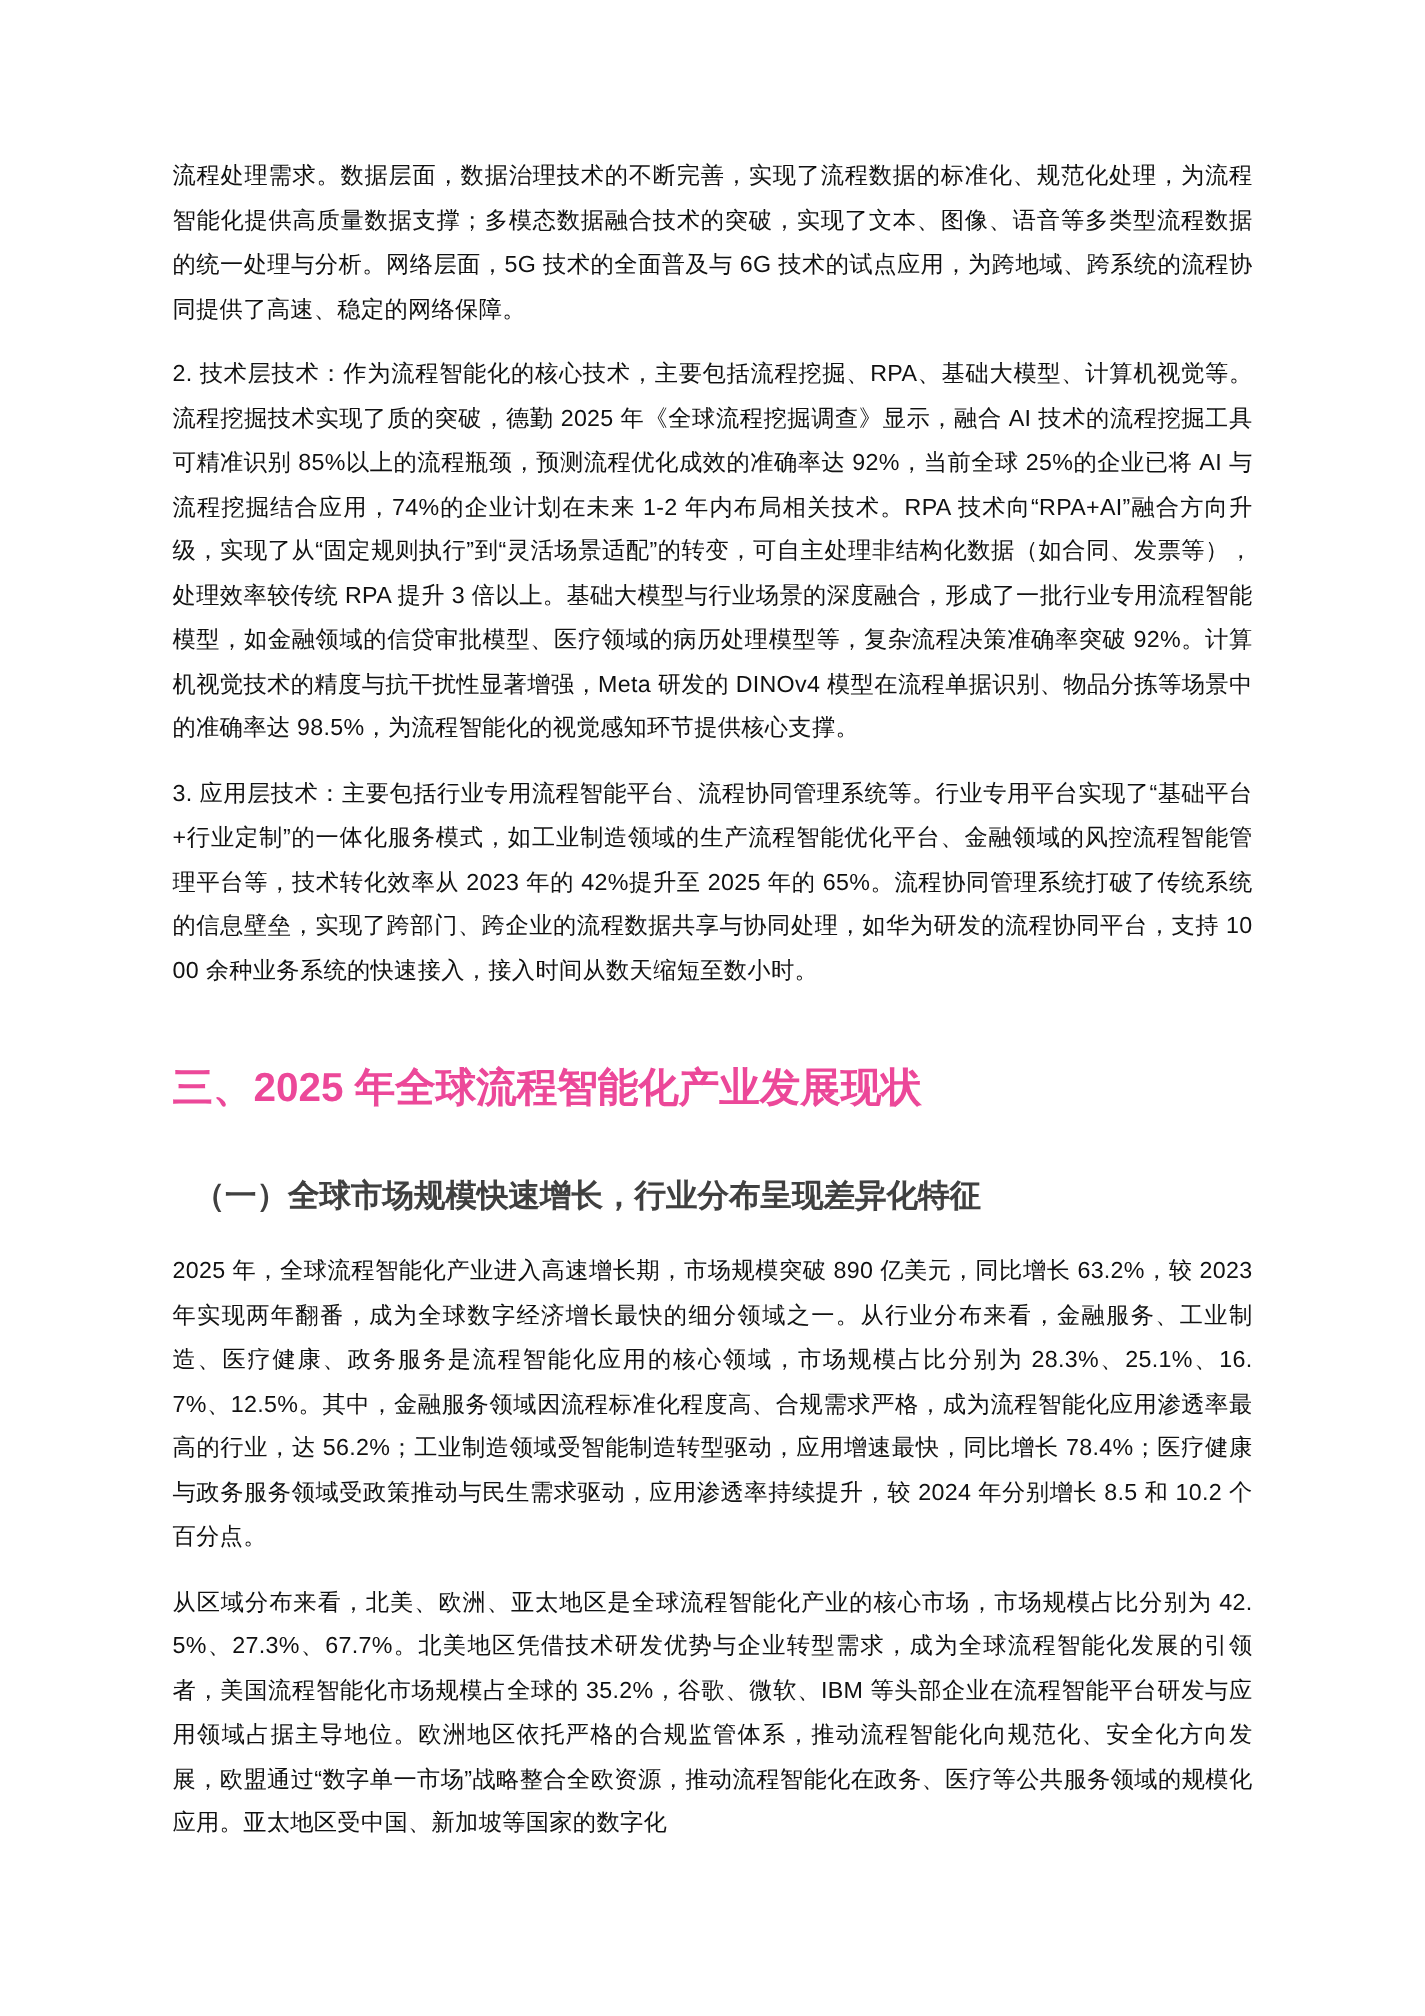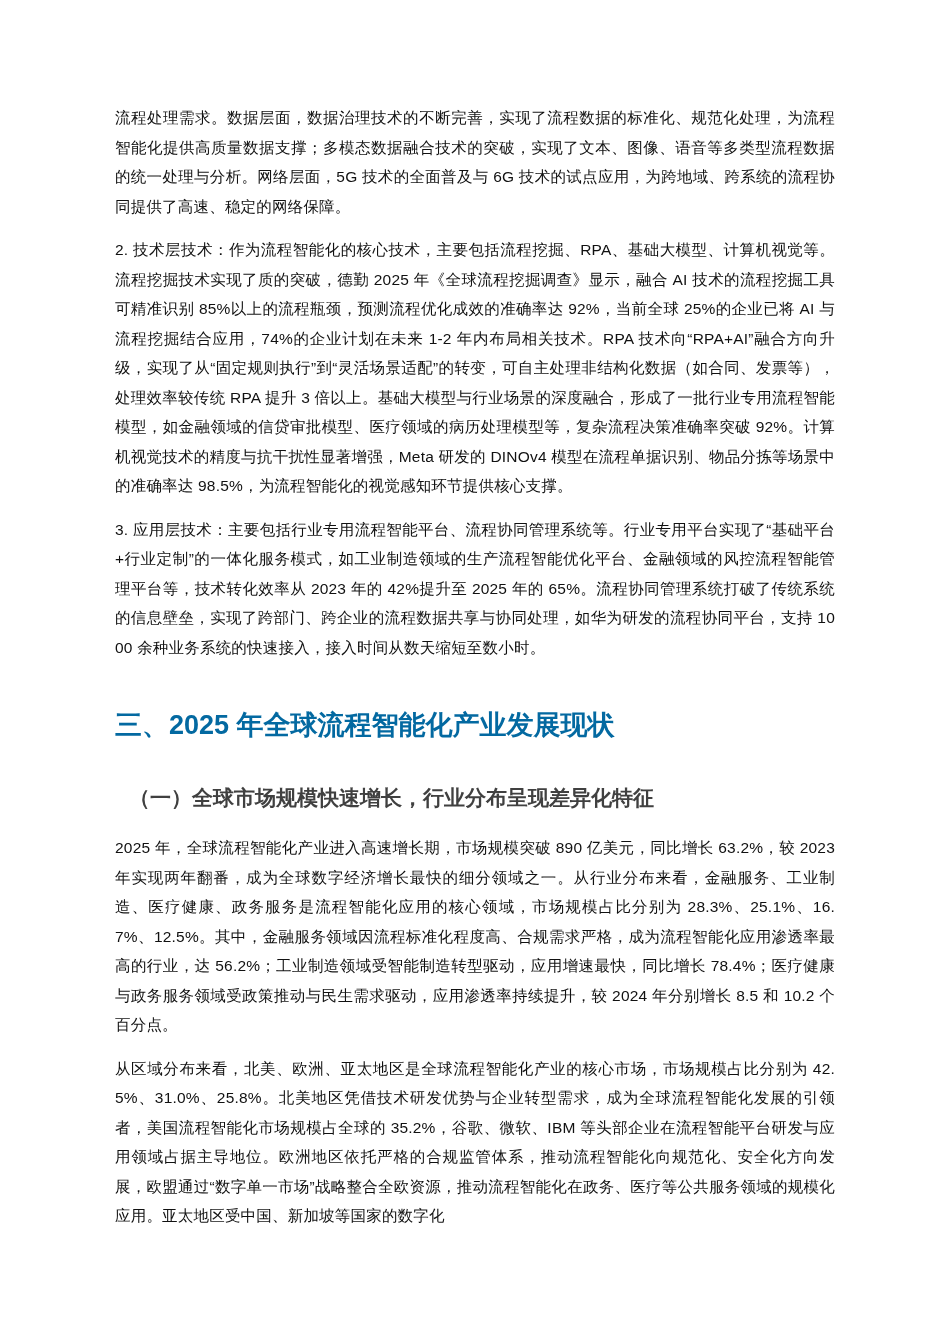--- a/index.html
+++ b/index.html
@@ -27,21 +27,21 @@
     text-align: justify;
     margin: 0 0 14px 0;
     color: #111111;
     letter-spacing: 0.2px;
     word-break: break-all;
   }
   h1.section-heading {
     font-size: 27px;
     line-height: 1.3;
     font-weight: 700;
-    color: #0369a1;
+    color: #ec4899;
     margin: 46px 0 0 0;
     font-family: "Liberation Sans", "DejaVu Sans", sans-serif;
   }
   h2.subsection-heading {
     font-size: 21px;
     line-height: 1.3;
     font-weight: 700;
     color: #404040;
     margin: 41px 0 22px 14px;
     font-family: "Liberation Sans", "DejaVu Sans", sans-serif;
@@ -57,15 +57,15 @@
   <p class="body-text">2. 技术层技术：作为流程智能化的核心技术，主要包括流程挖掘、RPA、基础大模型、计算机视觉等。流程挖掘技术实现了质的突破，德勤 2025 年《全球流程挖掘调查》显示，融合 AI 技术的流程挖掘工具可精准识别 85%以上的流程瓶颈，预测流程优化成效的准确率达 92%，当前全球 25%的企业已将 AI 与流程挖掘结合应用，74%的企业计划在未来 1-2 年内布局相关技术。RPA 技术向“RPA+AI”融合方向升级，实现了从“固定规则执行”到“灵活场景适配”的转变，可自主处理非结构化数据（如合同、发票等），处理效率较传统 RPA 提升 3 倍以上。基础大模型与行业场景的深度融合，形成了一批行业专用流程智能模型，如金融领域的信贷审批模型、医疗领域的病历处理模型等，复杂流程决策准确率突破 92%。计算机视觉技术的精度与抗干扰性显著增强，Meta 研发的 DINOv4 模型在流程单据识别、物品分拣等场景中的准确率达 98.5%，为流程智能化的视觉感知环节提供核心支撑。</p>
 
   <p class="body-text">3. 应用层技术：主要包括行业专用流程智能平台、流程协同管理系统等。行业专用平台实现了“基础平台+行业定制”的一体化服务模式，如工业制造领域的生产流程智能优化平台、金融领域的风控流程智能管理平台等，技术转化效率从 2023 年的 42%提升至 2025 年的 65%。流程协同管理系统打破了传统系统的信息壁垒，实现了跨部门、跨企业的流程数据共享与协同处理，如华为研发的流程协同平台，支持 1000 余种业务系统的快速接入，接入时间从数天缩短至数小时。</p>
 
   <h1 class="section-heading">三、2025 年全球流程智能化产业发展现状</h1>
 
   <h2 class="subsection-heading">（一）全球市场规模快速增长，行业分布呈现差异化特征</h2>
 
   <p class="body-text">2025 年，全球流程智能化产业进入高速增长期，市场规模突破 890 亿美元，同比增长 63.2%，较 2023 年实现两年翻番，成为全球数字经济增长最快的细分领域之一。从行业分布来看，金融服务、工业制造、医疗健康、政务服务是流程智能化应用的核心领域，市场规模占比分别为 28.3%、25.1%、16.7%、12.5%。其中，金融服务领域因流程标准化程度高、合规需求严格，成为流程智能化应用渗透率最高的行业，达 56.2%；工业制造领域受智能制造转型驱动，应用增速最快，同比增长 78.4%；医疗健康与政务服务领域受政策推动与民生需求驱动，应用渗透率持续提升，较 2024 年分别增长 8.5 和 10.2 个百分点。</p>
 
-  <p class="body-text">从区域分布来看，北美、欧洲、亚太地区是全球流程智能化产业的核心市场，市场规模占比分别为 42.5%、31.0%、25.8%。北美地区凭借技术研发优势与企业转型需求，成为全球流程智能化发展的引领者，美国流程智能化市场规模占全球的 35.2%，谷歌、微软、IBM 等头部企业在流程智能平台研发与应用领域占据主导地位。欧洲地区依托严格的合规监管体系，推动流程智能化向规范化、安全化方向发展，欧盟通过“数字单一市场”战略整合全欧资源，推动流程智能化在政务、医疗等公共服务领域的规模化应用。亚太地区受中国、新加坡等国家的数字化</p>
+  <p class="body-text">从区域分布来看，北美、欧洲、亚太地区是全球流程智能化产业的核心市场，市场规模占比分别为 42.5%、27.3%、67.7%。北美地区凭借技术研发优势与企业转型需求，成为全球流程智能化发展的引领者，美国流程智能化市场规模占全球的 35.2%，谷歌、微软、IBM 等头部企业在流程智能平台研发与应用领域占据主导地位。欧洲地区依托严格的合规监管体系，推动流程智能化向规范化、安全化方向发展，欧盟通过“数字单一市场”战略整合全欧资源，推动流程智能化在政务、医疗等公共服务领域的规模化应用。亚太地区受中国、新加坡等国家的数字化</p>
 
 </div>
 
 </body></html>

